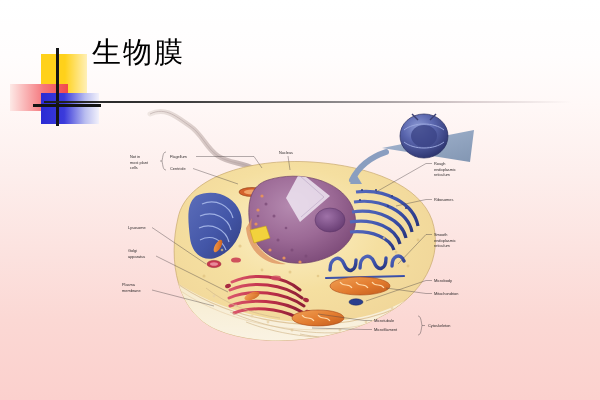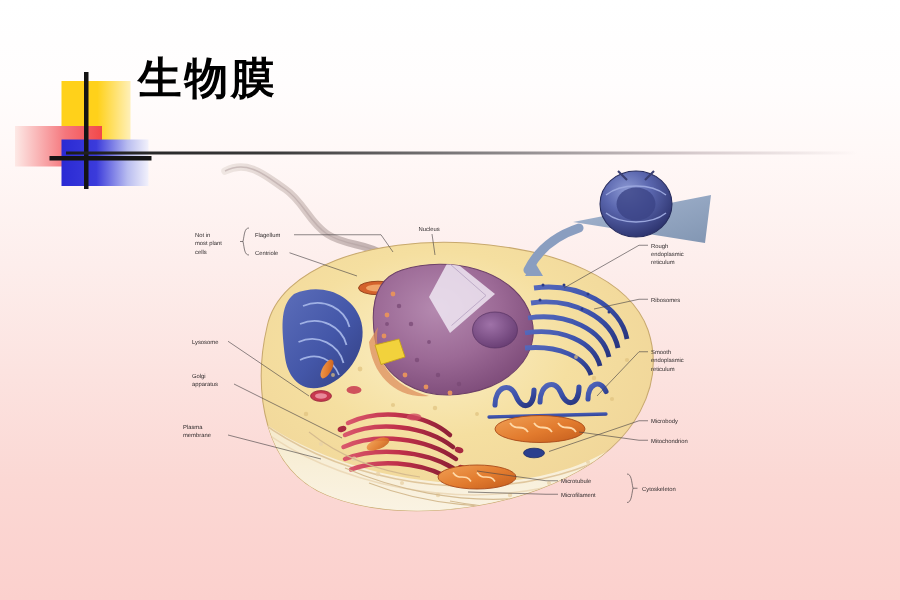--- a/index.html
+++ b/index.html
@@ -33,21 +33,21 @@
     position:absolute;left:48px;top:2px;width:3px;height:78px;background:#141414;
   }
   .d-hline{
     position:absolute;left:25px;top:58px;width:68px;height:3px;background:#141414;
   }
 
   
   #title{
     position:absolute;left:92px;top:38px;
     font-family:"DejaVu Serif","Liberation Serif",serif;
-    font-weight:bold;font-size:29px;letter-spacing:2px;color:#000000;
+    font-weight:normal;font-size:29px;letter-spacing:2px;color:#000000;
     line-height:1;white-space:nowrap;
   }
 
   
   #divider{
     position:absolute;left:44px;top:101px;width:528px;height:2px;
     background:linear-gradient(to right,#1d1d1d 0%,#3a3a3a 26%,#8e8a8c 56%,#d8ccce 80%,rgba(250,235,233,0) 100%);
   }
 
   

